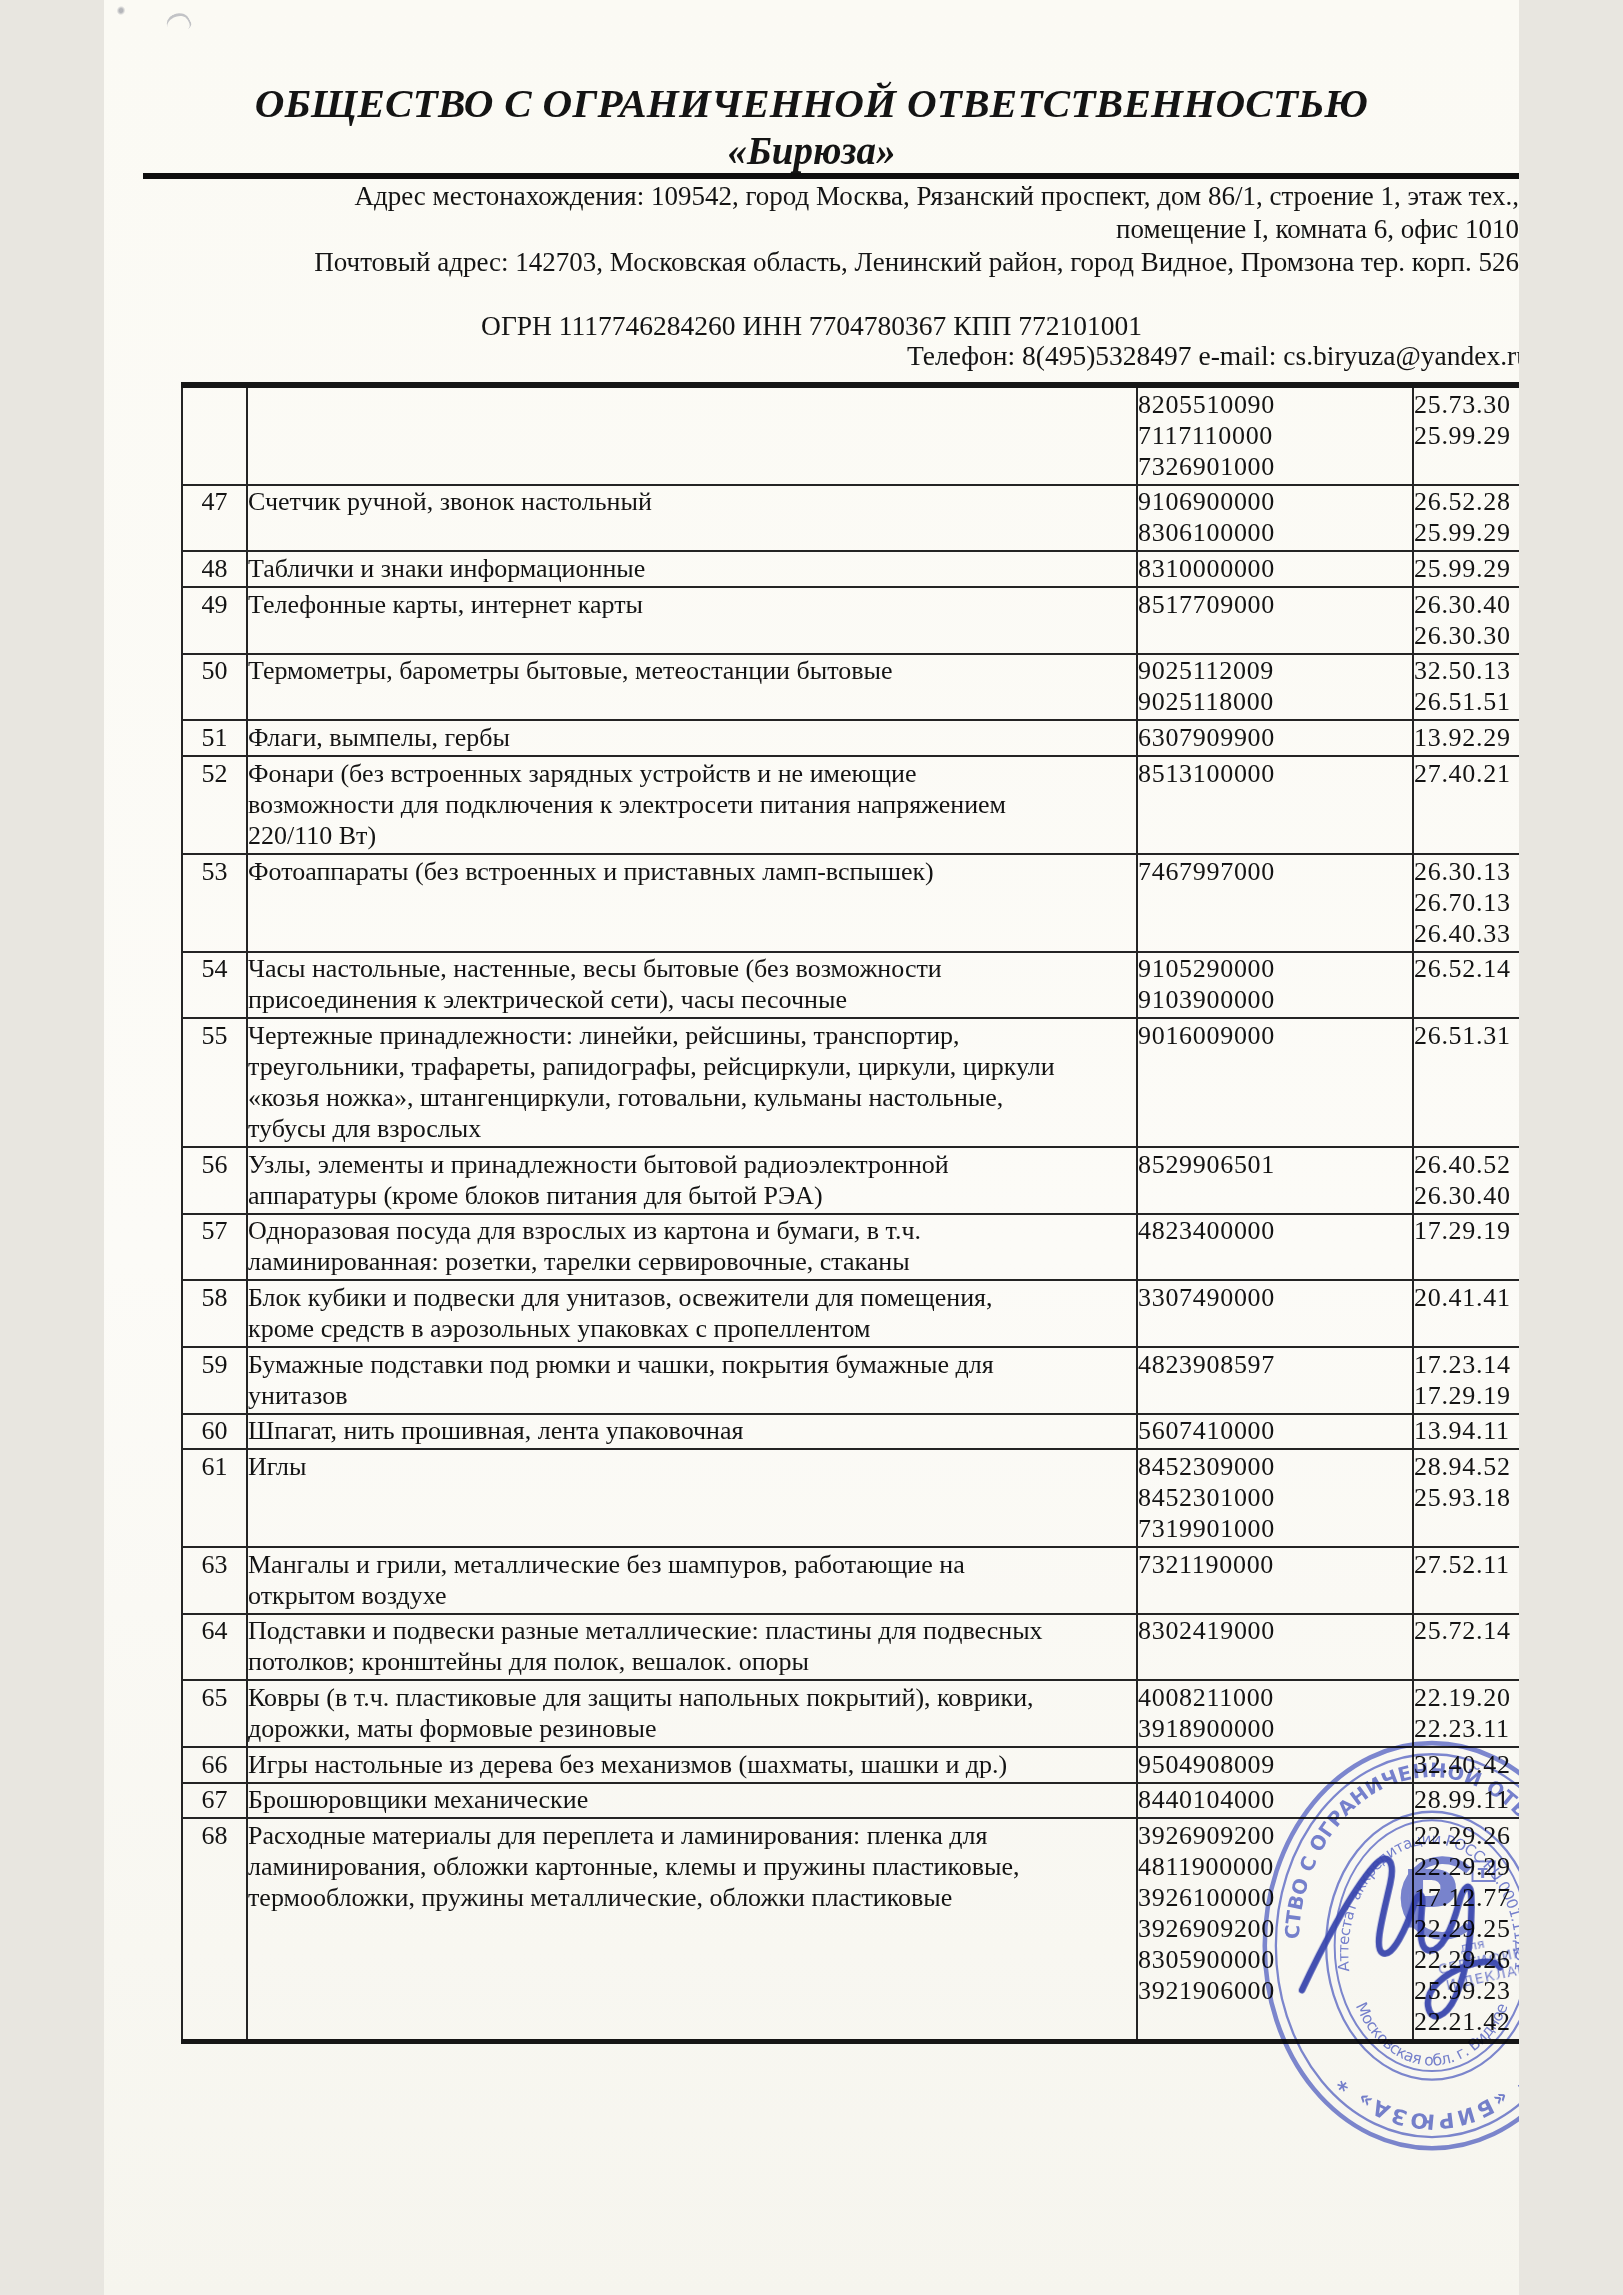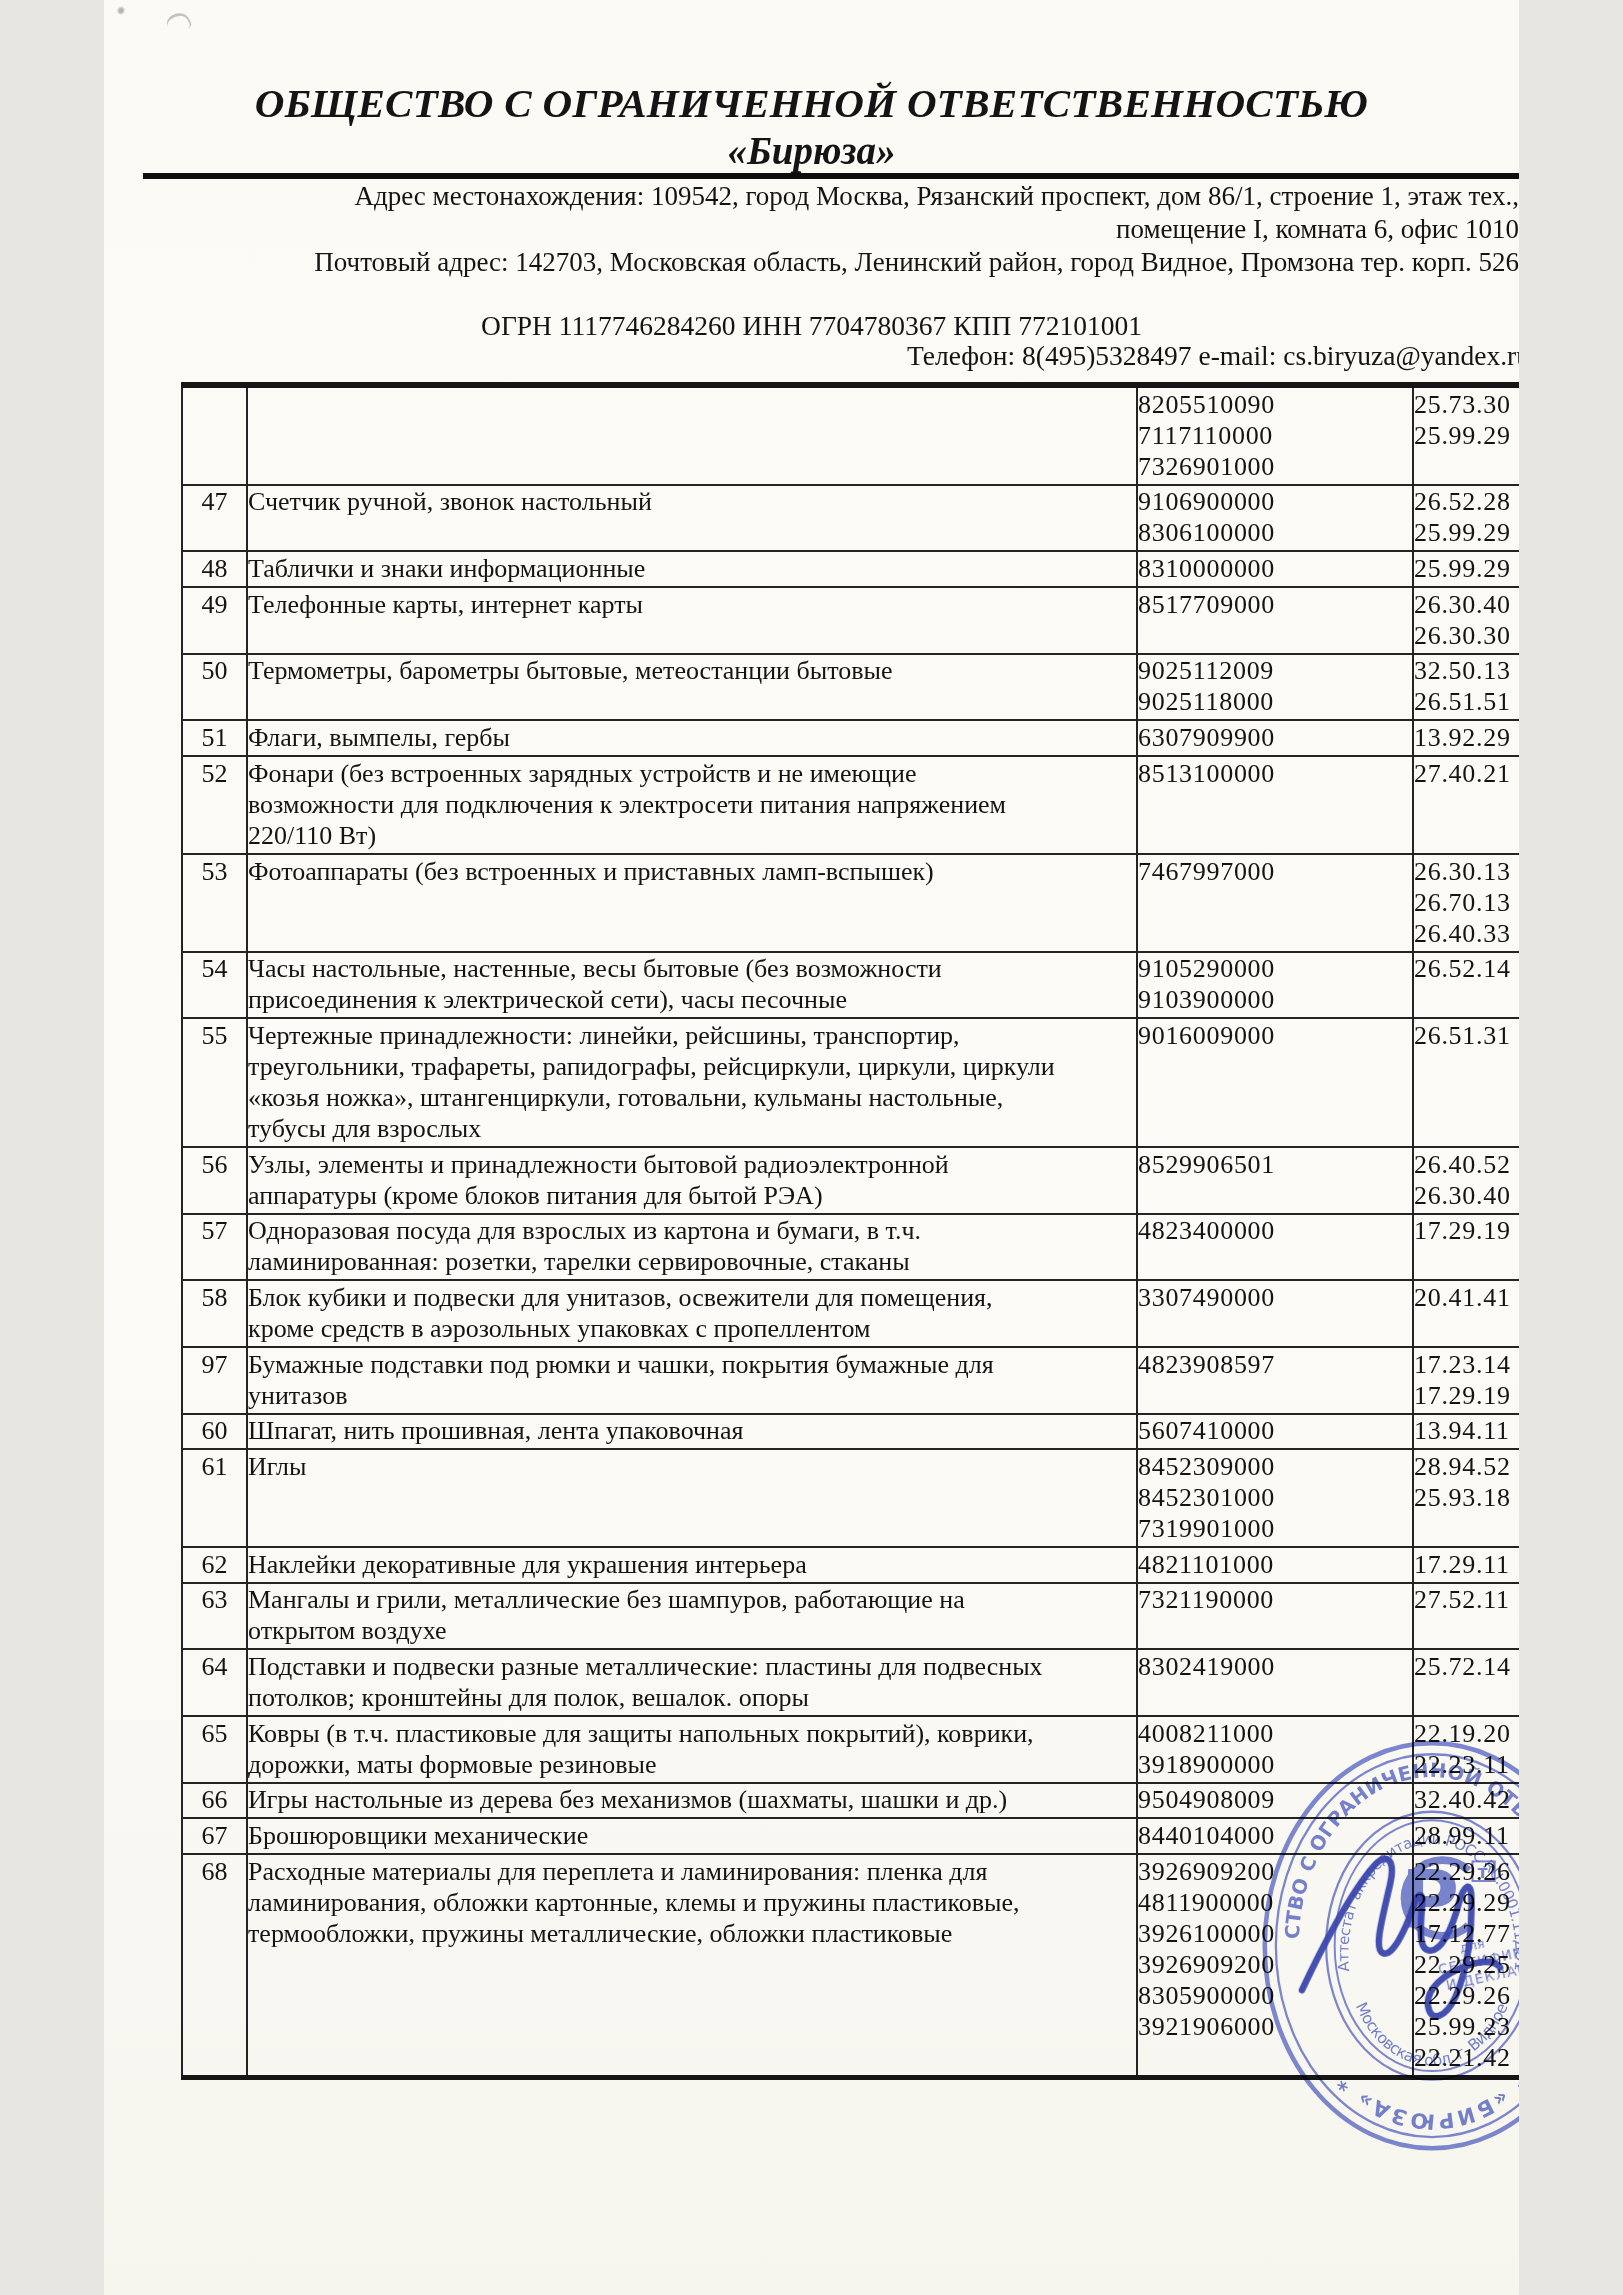--- a/index.html
+++ b/index.html
@@ -188,21 +188,21 @@
 
     <tr>
       <td class="c-num">58</td>
       <td class="c-desc">Блок кубики и подвески для унитазов, освежители для помещения,
 кроме средств в аэрозольных упаковках с пропеллентом</td>
       <td class="c-code">3307490000</td>
       <td class="c-okpd">20.41.41</td>
     </tr>
 
     <tr>
-      <td class="c-num">97</td>
+      <td class="c-num">59</td>
       <td class="c-desc">Бумажные подставки под рюмки и чашки, покрытия бумажные для
 унитазов</td>
       <td class="c-code">4823908597</td>
       <td class="c-okpd">17.23.14
 17.29.19</td>
     </tr>
 
     <tr>
       <td class="c-num">60</td>
       <td class="c-desc">Шпагат, нить прошивная, лента упаковочная</td>
@@ -213,26 +213,20 @@
     <tr>
       <td class="c-num">61</td>
       <td class="c-desc">Иглы</td>
       <td class="c-code">8452309000
 8452301000
 7319901000</td>
       <td class="c-okpd">28.94.52
 25.93.18</td>
     </tr>
 
-    <tr>
-      <td class="c-num">62</td>
-      <td class="c-desc">Наклейки декоративные для украшения интерьера</td>
-      <td class="c-code">4821101000</td>
-      <td class="c-okpd">17.29.11</td>
-    </tr>
 
     <tr>
       <td class="c-num">63</td>
       <td class="c-desc">Мангалы и грили, металлические без шампуров, работающие на
 открытом воздухе</td>
       <td class="c-code">7321190000</td>
       <td class="c-okpd">27.52.11</td>
     </tr>
 
     <tr>

